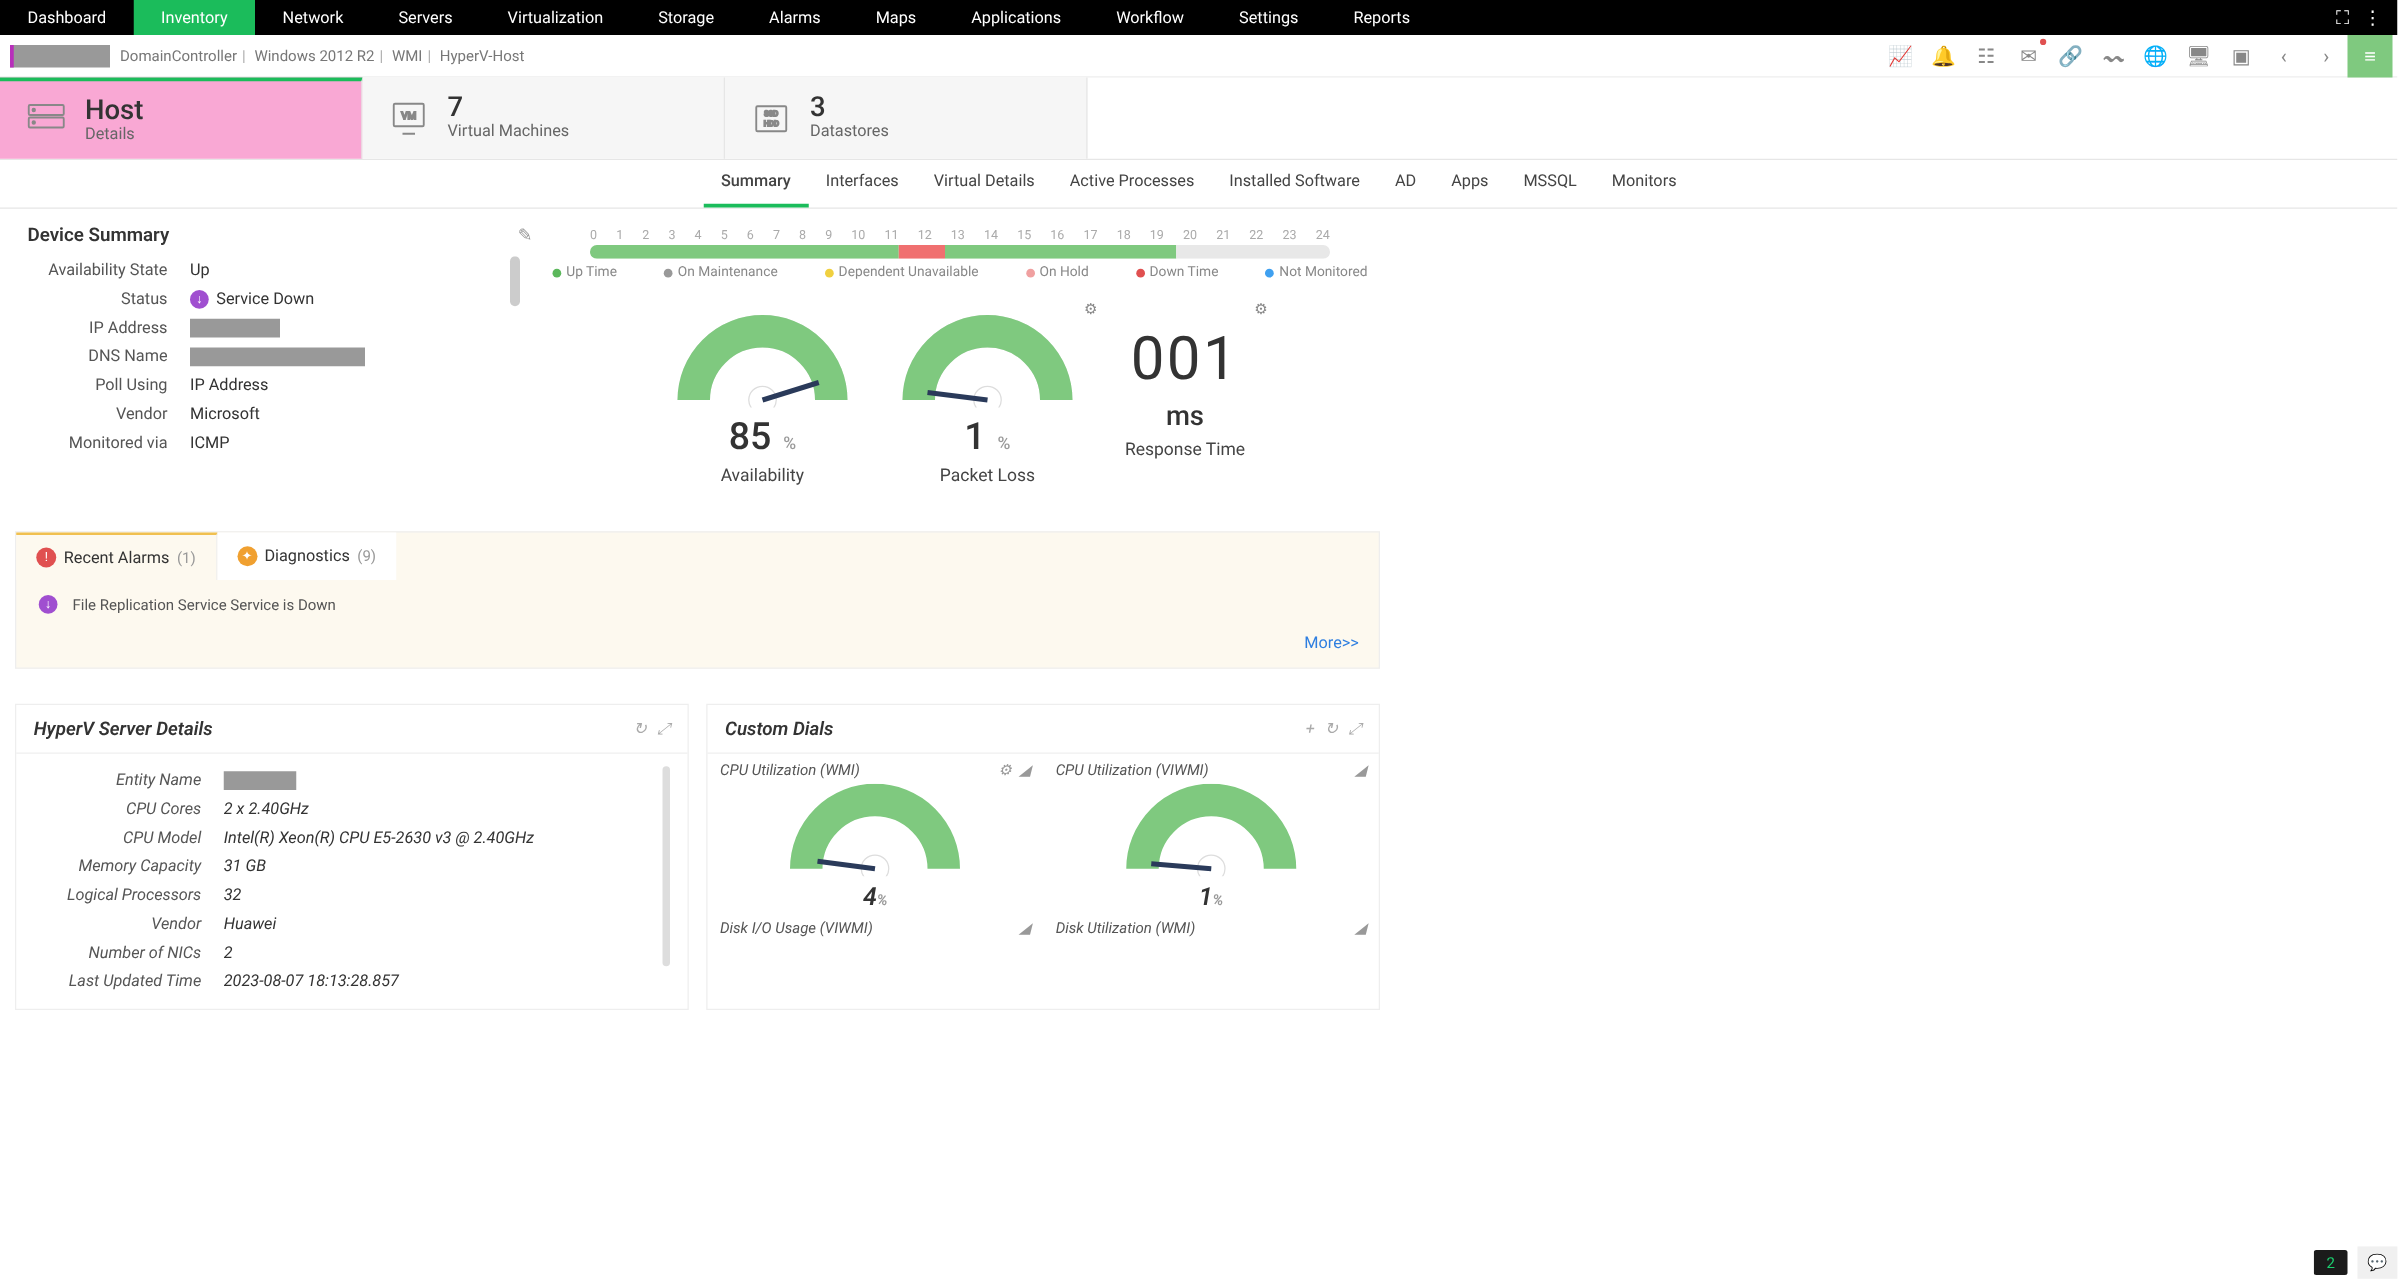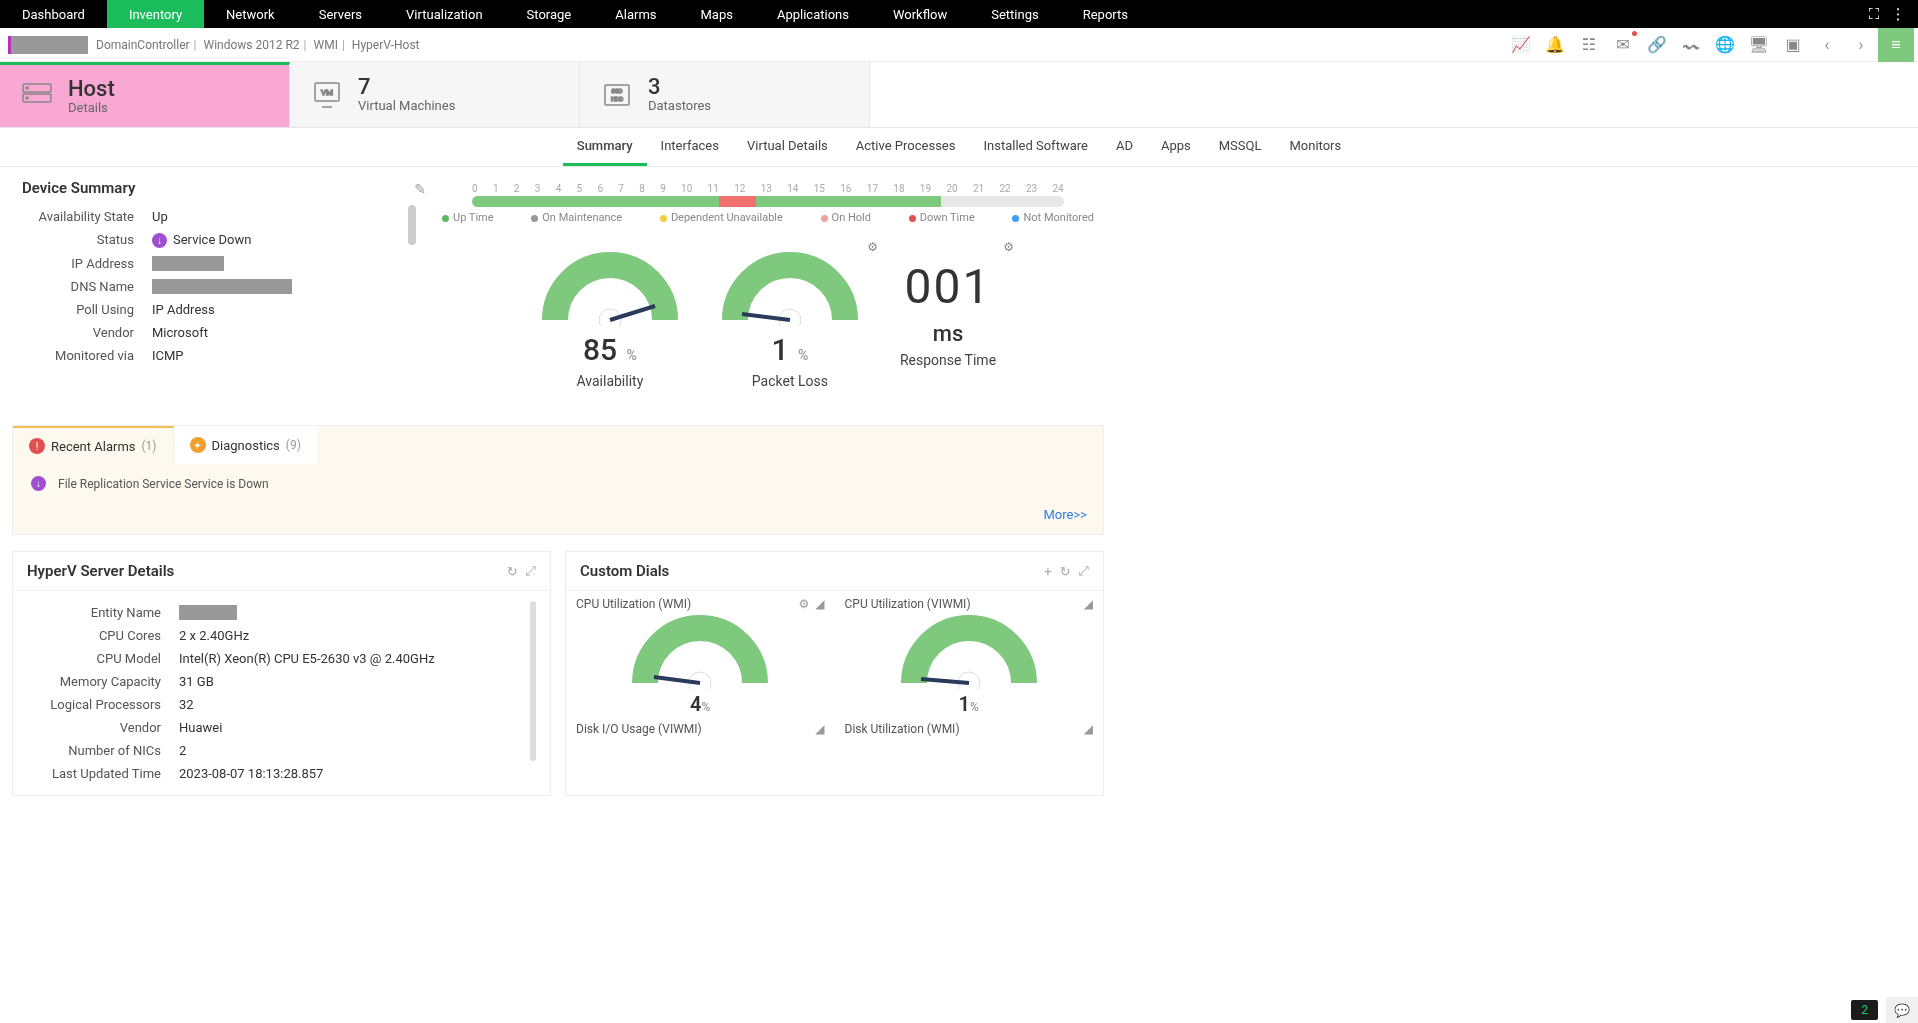--- a/index.html
+++ b/index.html
@@ -80,21 +80,21 @@
   .alarmtab { padding:10px 16px; font-size:13px; display:flex; align-items:center; gap:6px; cursor:pointer; }
   .alarmtab.active { background:#fdf9ef; border-top:2px solid #f0c050; border-right:1px solid #eee; }
   .alarmtab:not(.active) { background:#fff; }
   .alarmtab .cnt { color:#999; font-size:12px; }
   .aicon { width:16px; height:16px; border-radius:50%; display:inline-flex; align-items:center; justify-content:center; color:#fff; font-size:10px; }
   .aicon.red{background:#e05050;} .aicon.yel{background:#f0a030;}
   .alarmtext { padding:12px 18px; font-size:12px; color:#555; display:flex; align-items:center; gap:6px; }
   .more { text-align:right; padding:4px 16px 12px; color:#2f7fe0; font-size:13px; cursor:pointer; }
 
   
-  .row2 { display:flex; gap:14px; margin-top:16px; }
+  .row2 { display:flex; gap:14px; margin-top:28px;font-style:italic; }
   .card { flex:1; border:1px solid #eee; }
   .cardhdr { display:flex; align-items:center; padding:10px 14px; border-bottom:1px solid #f0f0f0; }
   .cardhdr h3 { font-size:15px; font-weight:600; flex:1; }
   .cardhdr .cicon { color:#aaa; font-size:13px; margin-left:8px; cursor:pointer; }
   .cardbody { padding:10px 14px; display:flex; }
   .hvkv { flex:1; }
   .hvkv .kvrow .k { width:152px; }
   .hvscroll { width:6px; background:#ddd; border-radius:3px; margin-left:8px; height:160px; align-self:flex-start; }
 
   .dialgrid { display:flex; flex-wrap:wrap; }

